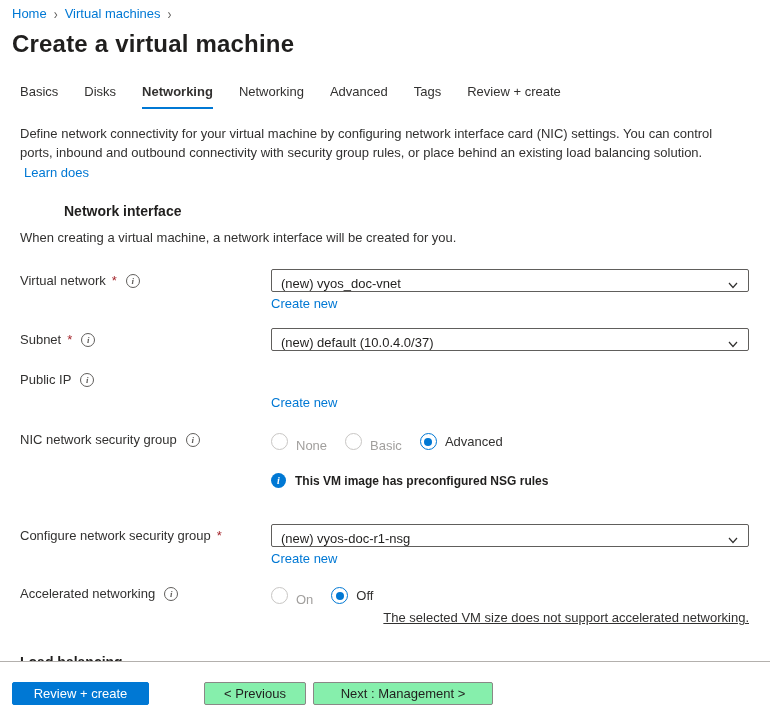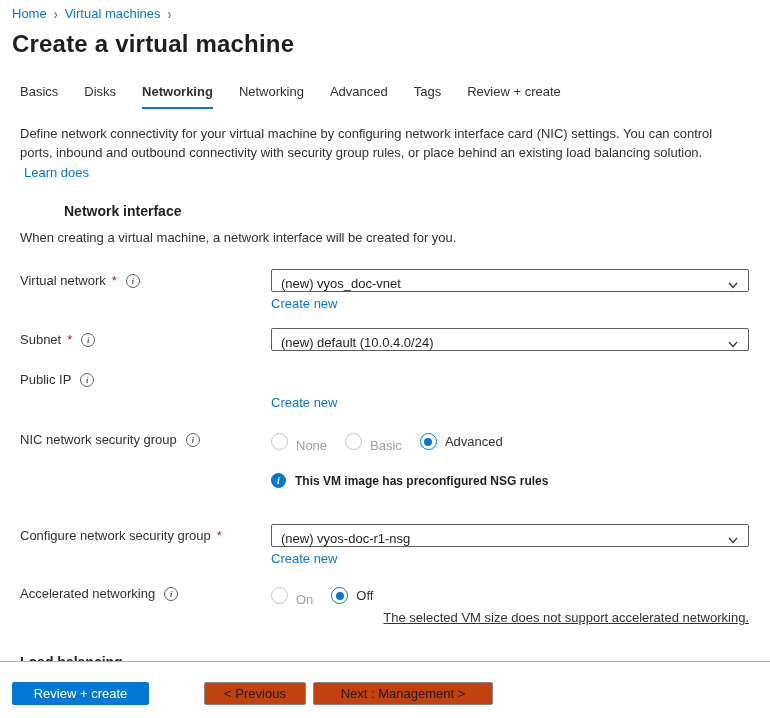--- a/index.html
+++ b/index.html
@@ -79,21 +79,21 @@
   .accel-note { position: absolute; left: 271px; top: 610px; width: 478px; text-align: right; font-size: 13px; color: #323130; text-decoration: underline; }
 
   
   .cutoff-heading { position: absolute; top: 654px; left: 20px; height: 7px; overflow: hidden; font-size: 14px; font-weight: 700; color: #201f1e; }
 
   
   .footer-divider { position: absolute; top: 661px; left: 0; width: 770px; border-top: 1px solid #b3b0ad; }
   .footer { position: absolute; top: 662px; left: 0; width: 770px; height: 56px; background: #fff; }
   .btn { font-family: "Liberation Sans", sans-serif; font-size: 13px; height: 23px; padding: 0 16px; cursor: pointer; position: absolute; top: 20px; white-space: nowrap; }
   .btn-primary { left: 12px; background: #0078d4; color: #ffffff; border: 1px solid #0078d4; border-radius: 2px; width: 137px; }
-  .btn-secondary { background: #c2410c; color: #201f1e; border: 1px solid #8a8886; border-radius: 2px; }
+  .btn-secondary { background: #86efac; color: #201f1e; border: 1px solid #8a8886; border-radius: 2px; }
   .btn-prev { left: 204px; width: 102px; }
   .btn-next { left: 313px; width: 180px; }
 </style>
 </head>
 <body>
 
 <div class="page">
 
   <nav class="breadcrumb">
     <a>Home</a>
@@ -141,21 +141,21 @@
   <a class="create-new" style="top: 296px;">Create new</a>
 
   <div class="field-row" style="top: 328px;">
     <div class="field-label">
       <span>Subnet</span>
         <span class="required">*</span>
       <span class="info-icon">i</span>
     </div>
     <div class="field-control">
       <div class="dropdown">
-        <span>(new) default (10.0.4.0/24)</span>
+        <span>(new) default (10.0.4.0/37)</span>
         <svg class="chevron" viewBox="0 0 12 12">
             <polyline points="2,4 6,8.5 10,4" fill="none" stroke="#323130" stroke-width="1.2"></polyline>
           </svg>
       </div>
     </div>
   </div>
 
   <div class="field-row" style="top: 368px;">
     <div class="field-label">
       <span>Public IP</span>

